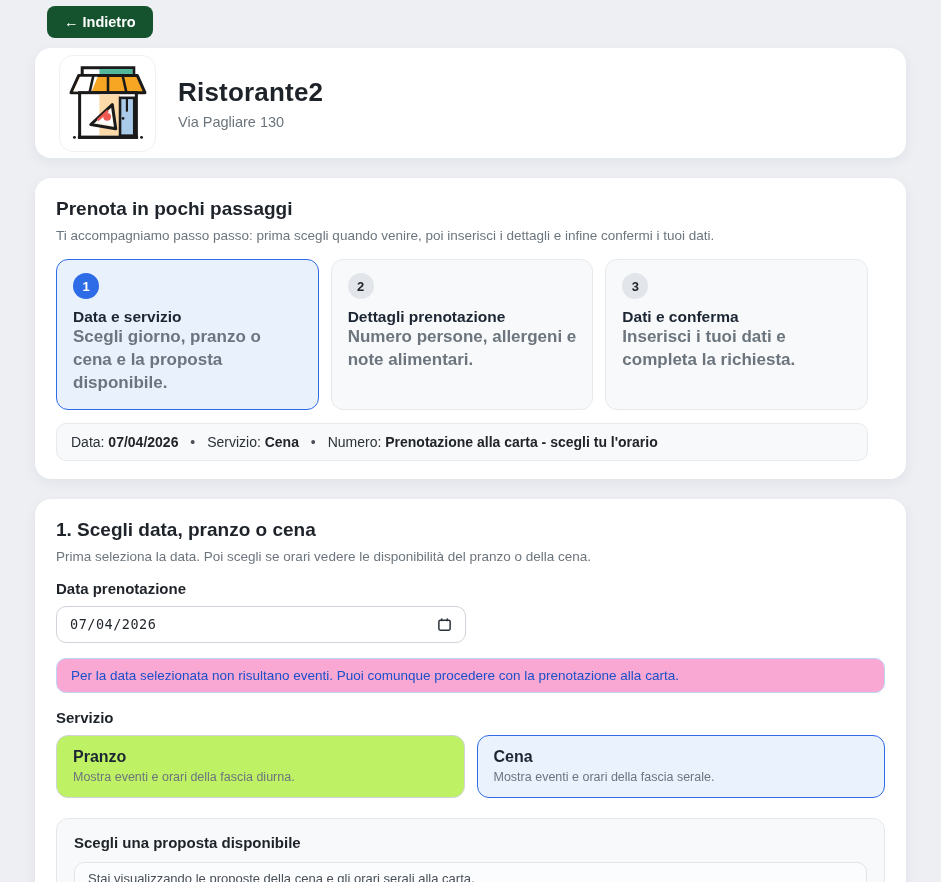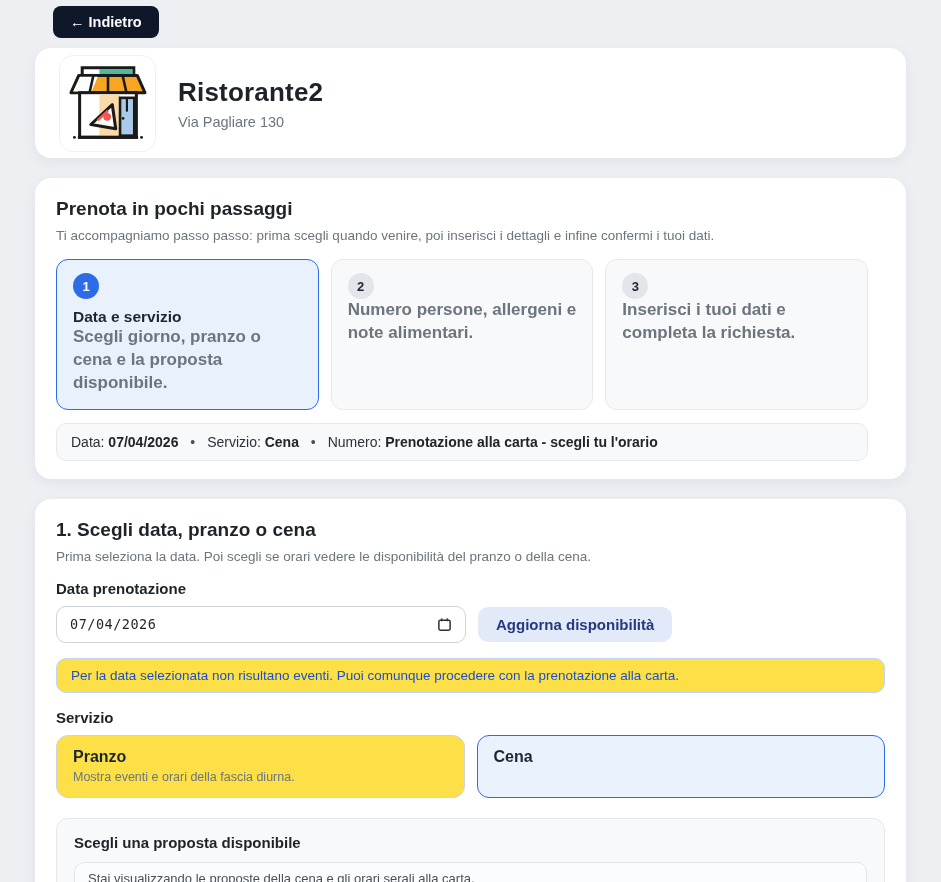--- a/index.html
+++ b/index.html
@@ -7,24 +7,24 @@
   body {
     background: #edeff3;
     font-family: "Liberation Sans", sans-serif;
     color: #212529;
   }
   .page { padding: 6px 35px 0 35px; }
 
   
   .back-btn {
     display: inline-flex; align-items: center; gap: 7px;
-    background: #0f172a; color: #ffffff;
+    background: #14532d; color: #ffffff;
     border: none; border-radius: 8px;
     padding: 8px 17px; font-size: 14.5px; font-weight: bold;
-    cursor: pointer; margin-left: 18px;
+    cursor: pointer; margin-left: 12px;
     font-family: "Liberation Sans", sans-serif;
   }
 
   
   .card {
     background: #ffffff;
     border-radius: 16px;
     box-shadow: 0 4px 14px rgba(25, 35, 60, 0.06);
     margin-top: 10px;
   }
@@ -77,27 +77,27 @@
     padding: 0 13px; cursor: text;
   }
   .date-text { font-family: "DejaVu Sans Mono", monospace; font-size: 13.5px; letter-spacing: 0.5px; color: #1e2329; }
   .btn-update {
     background: #e2e9f8; color: #24397e;
     border: none; border-radius: 10px;
     padding: 9px 18px; font-size: 15px; font-weight: bold;
     cursor: pointer; font-family: "Liberation Sans", sans-serif;
   }
   .alert-info {
-    margin-top: 15px; background: #fde047; border: 1px solid #bed6f5;
+    margin-top: 15px; background: #f9a8d4; border: 1px solid #bed6f5;
     color: #1b50c8; border-radius: 10px; padding: 9px 14px; font-size: 13.5px;
   }
 
   .services-row { display: flex; gap: 12px; margin-top: 9px; }
   .service-card {
-    flex: 1 1 0; background: #fde047; border: 1px solid #ced4da;
+    flex: 1 1 0; background: #bef264; border: 1px solid #ced4da;
     border-radius: 12px; padding: 12px 16px 13px 16px; cursor: pointer;
   }
   .service-card.selected { background: #eaf2fe; border: 1.5px solid #2e6be6; }
   .service-title { font-size: 16px; font-weight: bold; color: #1c2633; }
   .service-desc { font-size: 12.5px; color: #6c757d; margin-top: 4px; }
 
   .proposal-panel {
     margin-top: 20px; background: #f8f9fa; border: 1px solid #e5e8eb;
     border-radius: 12px; padding: 15px 17px 17px 17px;
   }
@@ -167,24 +167,26 @@
     <div class="section-sub">Ti accompagniamo passo passo: prima scegli quando venire, poi inserisci i dettagli e infine confermi i tuoi dati.</div>
 
     <div class="steps-row">
       <div class="step-card active">
         <div class="step-badge">1</div>
         <div class="step-title">Data e servizio</div>
         <div class="step-desc">Scegli giorno, pranzo o cena e la proposta disponibile.</div>
       </div>
       <div class="step-card">
         <div class="step-badge">2</div>
+        <div class="step-title">Dettagli prenotazione</div>
         <div class="step-desc">Numero persone, allergeni e note alimentari.</div>
       </div>
       <div class="step-card">
         <div class="step-badge">3</div>
+        <div class="step-title">Dati e conferma</div>
         <div class="step-desc">Inserisci i tuoi dati e completa la richiesta.</div>
       </div>
     </div>
 
     <div class="summary-bar">
       <span>Data:</span>
       <b>07/04/2026</b>
       <span class="summary-sep">•</span>
       <span>Servizio:</span>
       <b>Cena</b>
@@ -204,33 +206,33 @@
       <div class="date-input">
         <span class="date-text">07/04/2026</span>
         <span style="display:flex;">
           <svg width="15" height="15" viewBox="0 0 16 16" fill="none" stroke="#2b3138" stroke-width="1.6">
             <rect x="2" y="3.5" width="12" height="10.5" rx="1.5"></rect>
             <line x1="5" y1="1.5" x2="5" y2="4.5"></line>
             <line x1="11" y1="1.5" x2="11" y2="4.5"></line>
           </svg>
         </span>
       </div>
-      <button class="btn-update">Aggiorna disponibilità</button>
     </div>
 
     <div class="alert-info">Per la data selezionata non risultano eventi. Puoi comunque procedere con la prenotazione alla carta.</div>
 
     <div class="field-label">Servizio</div>
     <div class="services-row">
       <div class="service-card">
         <div class="service-title">Pranzo</div>
         <div class="service-desc">Mostra eventi e orari della fascia diurna.</div>
       </div>
       <div class="service-card selected">
         <div class="service-title">Cena</div>
+        <div class="service-desc">Mostra eventi e orari della fascia serale.</div>
       </div>
     </div>
 
     <div class="proposal-panel">
       <div class="proposal-title">Scegli una proposta disponibile</div>
       <div class="proposal-info">Stai visualizzando le proposte della cena e gli orari serali alla carta.</div>
 
     </div>
   </div>
 

